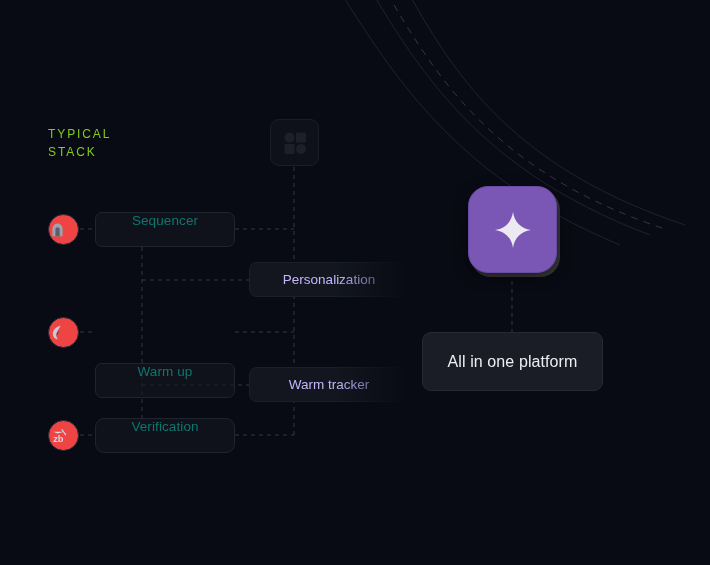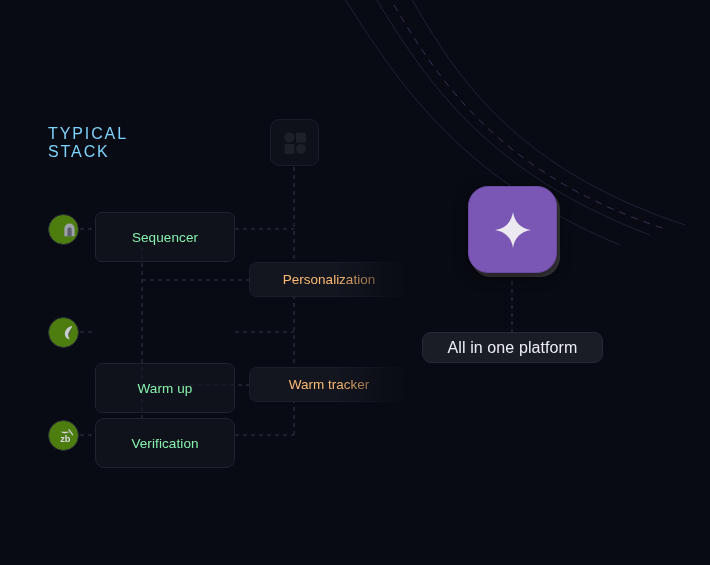--- a/index.html
+++ b/index.html
@@ -18,72 +18,72 @@
   
   #arcs {
     position:absolute; top:0; right:0;
     width:420px; height:340px;
     pointer-events:none;
   }
 
   
   #stack-label {
     position:absolute; left:48px; top:125px;
-    font-size:16px; line-height:18px;
+    font-size:12px; line-height:18px;
     letter-spacing:1.9px;
-    color:#7dd3fc;
+    color:#84cc16;
     font-weight:400;
     text-transform:uppercase;
   }
   #stack-label span { display:block; }
 
   
   #lines { position:absolute; inset:0; pointer-events:none; }
 
   
   .brand-icon {
     position:absolute;
     width:31px; height:31px;
     border-radius:50%;
-    background:#4d7c0f;
+    background:#ef4444;
     border:1px solid #262a38;
-    display:flex; align-items:center; justify-content:flex-end;
+    display:flex; align-items:center; justify-content:flex-start;
   }
   .brand-icon svg { display:block; }
   .zb-text {
     font-family:"Liberation Sans", sans-serif;
     font-size:11px; font-weight:700; fill:#d6d8e0;
   }
 
   
   .stack-box {
     position:absolute;
-    width:140px; height:50px;
+    width:140px; height:35px;
     border-radius:7px;
     background:#14172099;
     border:1px solid #20242f;
-    display:flex; align-items:center; justify-content:center;
+    display:flex; align-items:flex-start; justify-content:center;
     font-size:13.5px;
-    color:#86efac;
+    color:#0f766e;
     letter-spacing:.1px;
   }
   #box-sequencer  { left:95px; top:212px; }
   #box-warmup     { left:95px; top:315px;margin-top:48px; }
   #box-verification{ left:95px; top:418px;border-radius:9px; }
 
   
   .fade-box {
     position:absolute;
     width:140px; height:35px;
     border-radius:7px;
     background:#13161f;
     border:1px solid #1b1f29;
     display:flex; align-items:center; justify-content:center;
     font-size:13.5px;
-    color:#fdba74;
+    color:#c4b5fd;
     -webkit-mask-image:linear-gradient(to right,#000 0%,#000 55%,transparent 100%);
     mask-image:linear-gradient(to right,#000 0%,#000 55%,transparent 100%);
   }
   #box-personalization { left:249px; top:262px; width:160px; }
   #box-replytracker    { left:249px; top:367px; width:160px; }
   .fade-box span { white-space:nowrap; }
 
   
   #grid-card {
     position:absolute; left:270px; top:119px;
@@ -101,21 +101,21 @@
     border-radius:20px;
     background:#7a57b5;
     border:1px solid #6a4aa2;
     box-shadow:0 4px 14px rgba(0,0,0,.55), 3px 4px 0 0 #3b3b3f;
     display:flex; align-items:center; justify-content:center;
   }
 
   
   #platform-pill {
     position:absolute; left:422px; top:332px;
-    width:181px; height:31px;
+    width:181px; height:59px;
     border-radius:9px;
     background:#1a1d26;
     border:1px solid #262a35;
     display:flex; align-items:center; justify-content:center;
     font-size:16px;
     color:#eceef3;
     letter-spacing:.1px;
   }
 </style>
 </head>

